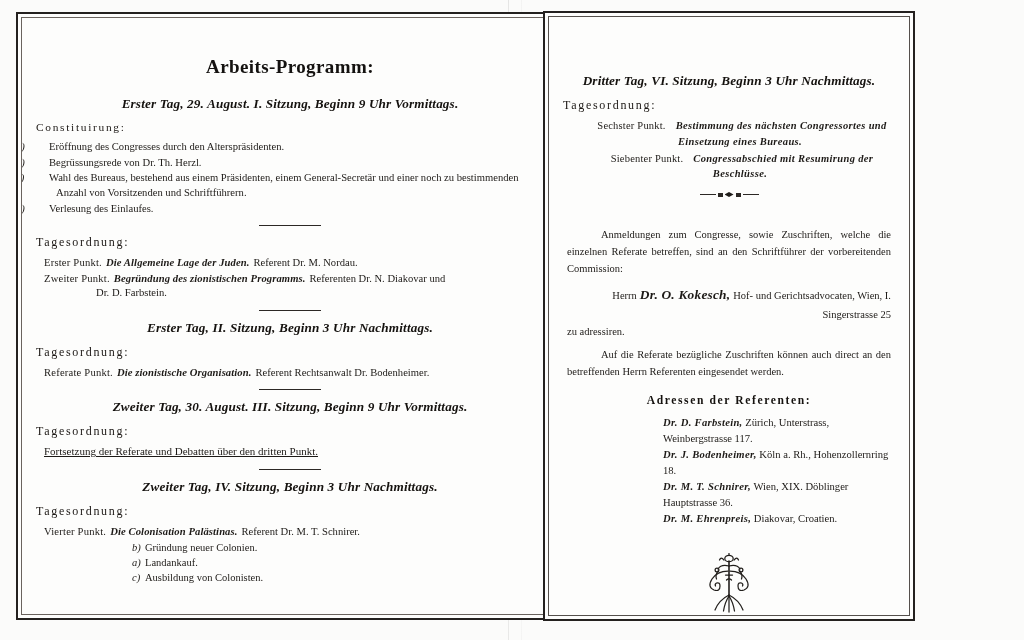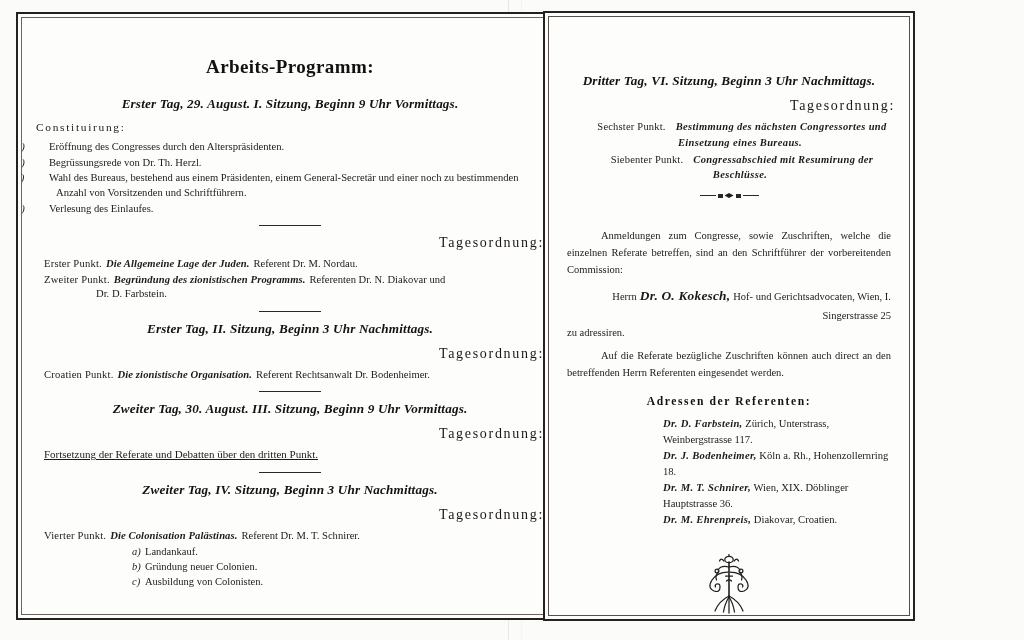--- a/index.html
+++ b/index.html
@@ -100,22 +100,22 @@
     color: #15120f;
   }
   .sub-head {
     text-align: left;
     font-size: 11.4px;
     letter-spacing: 1.7px;
     margin: 9px 0 6px 0;
     color: #1b1714;
   }
   .agenda-head {
-    text-align: right;
-    font-size: 14px;
+    text-align: left;
+    font-size: 12px;
     letter-spacing: 1.7px;
     margin: 8px 0 5px 0;
     color: #1b1714;
   }
   .addr-head {
     text-align: center;
     font-size: 11.6px;
     letter-spacing: 1.6px;
     font-weight: bold;
     margin: 14px 0 8px 0;
@@ -293,43 +293,43 @@
           <span class="punkt-cont">Dr. D. Farbstein.</span>
         </div>
       </div>
 
       <div class="rule"></div>
 
       <div>
         <div class="session-head">Erster Tag, II. Sitzung, Beginn 3 Uhr Nachmittags.</div>
         <div class="agenda-head">Tagesordnung:</div>
         <div class="punkt-row">
-          <span class="punkt-label">Croatien Punkt.</span><span class="punkt-topic">Die zionistische Organisation.</span><span>Referent Rechtsanwalt Dr. Bodenheimer.</span>
+          <span class="punkt-label">Referate Punkt.</span><span class="punkt-topic">Die zionistische Organisation.</span><span>Referent Rechtsanwalt Dr. Bodenheimer.</span>
         </div>
       </div>
 
       <div class="rule"></div>
 
       <div>
         <div class="session-head">Zweiter Tag, 30. August. III. Sitzung, Beginn 9 Uhr Vormittags.</div>
         <div class="agenda-head">Tagesordnung:</div>
         <div class="plain-line">Fortsetzung der Referate und Debatten über den dritten Punkt.</div>
       </div>
 
       <div class="rule"></div>
 
       <div>
         <div class="session-head">Zweiter Tag, IV. Sitzung, Beginn 3 Uhr Nachmittags.</div>
         <div class="agenda-head">Tagesordnung:</div>
         <div class="punkt-row">
           <span class="punkt-label">Vierter Punkt.</span><span class="punkt-topic">Die Colonisation Palästinas.</span><span>Referent Dr. M. T. Schnirer.</span>
         </div>
         <ul class="sub-list narrow">
+          <li><span class="marker">b)</span><span>Gründung neuer Colonien.</span></li>
           <li><span class="marker">a)</span><span>Landankauf.</span></li>
-          <li><span class="marker">b)</span><span>Gründung neuer Colonien.</span></li>
           <li><span class="marker">c)</span><span>Ausbildung von Colonisten.</span></li>
 
         </ul>
       </div>
 
     </div>
   </div>
 </div>
 
 <div class="page page-right">

